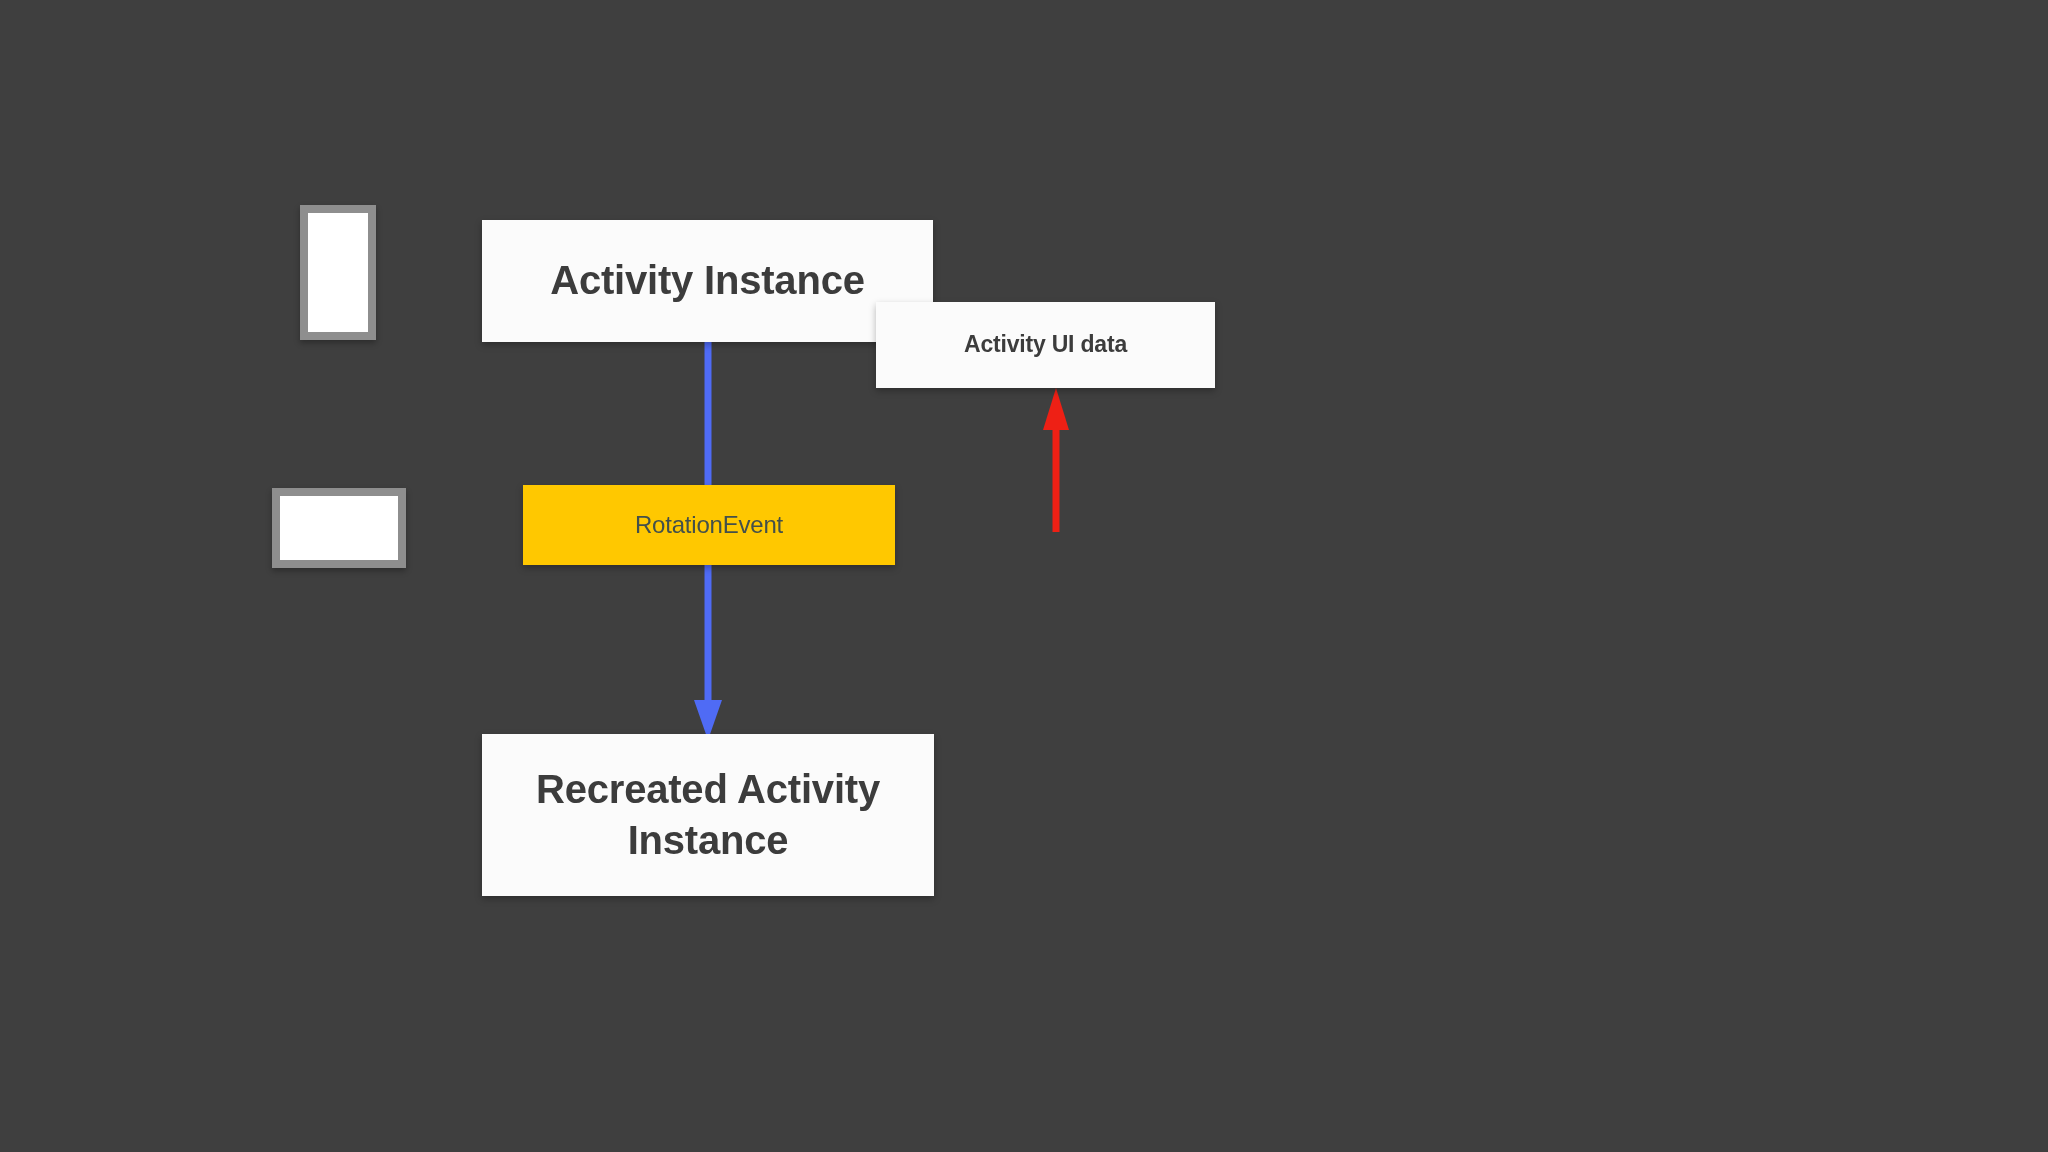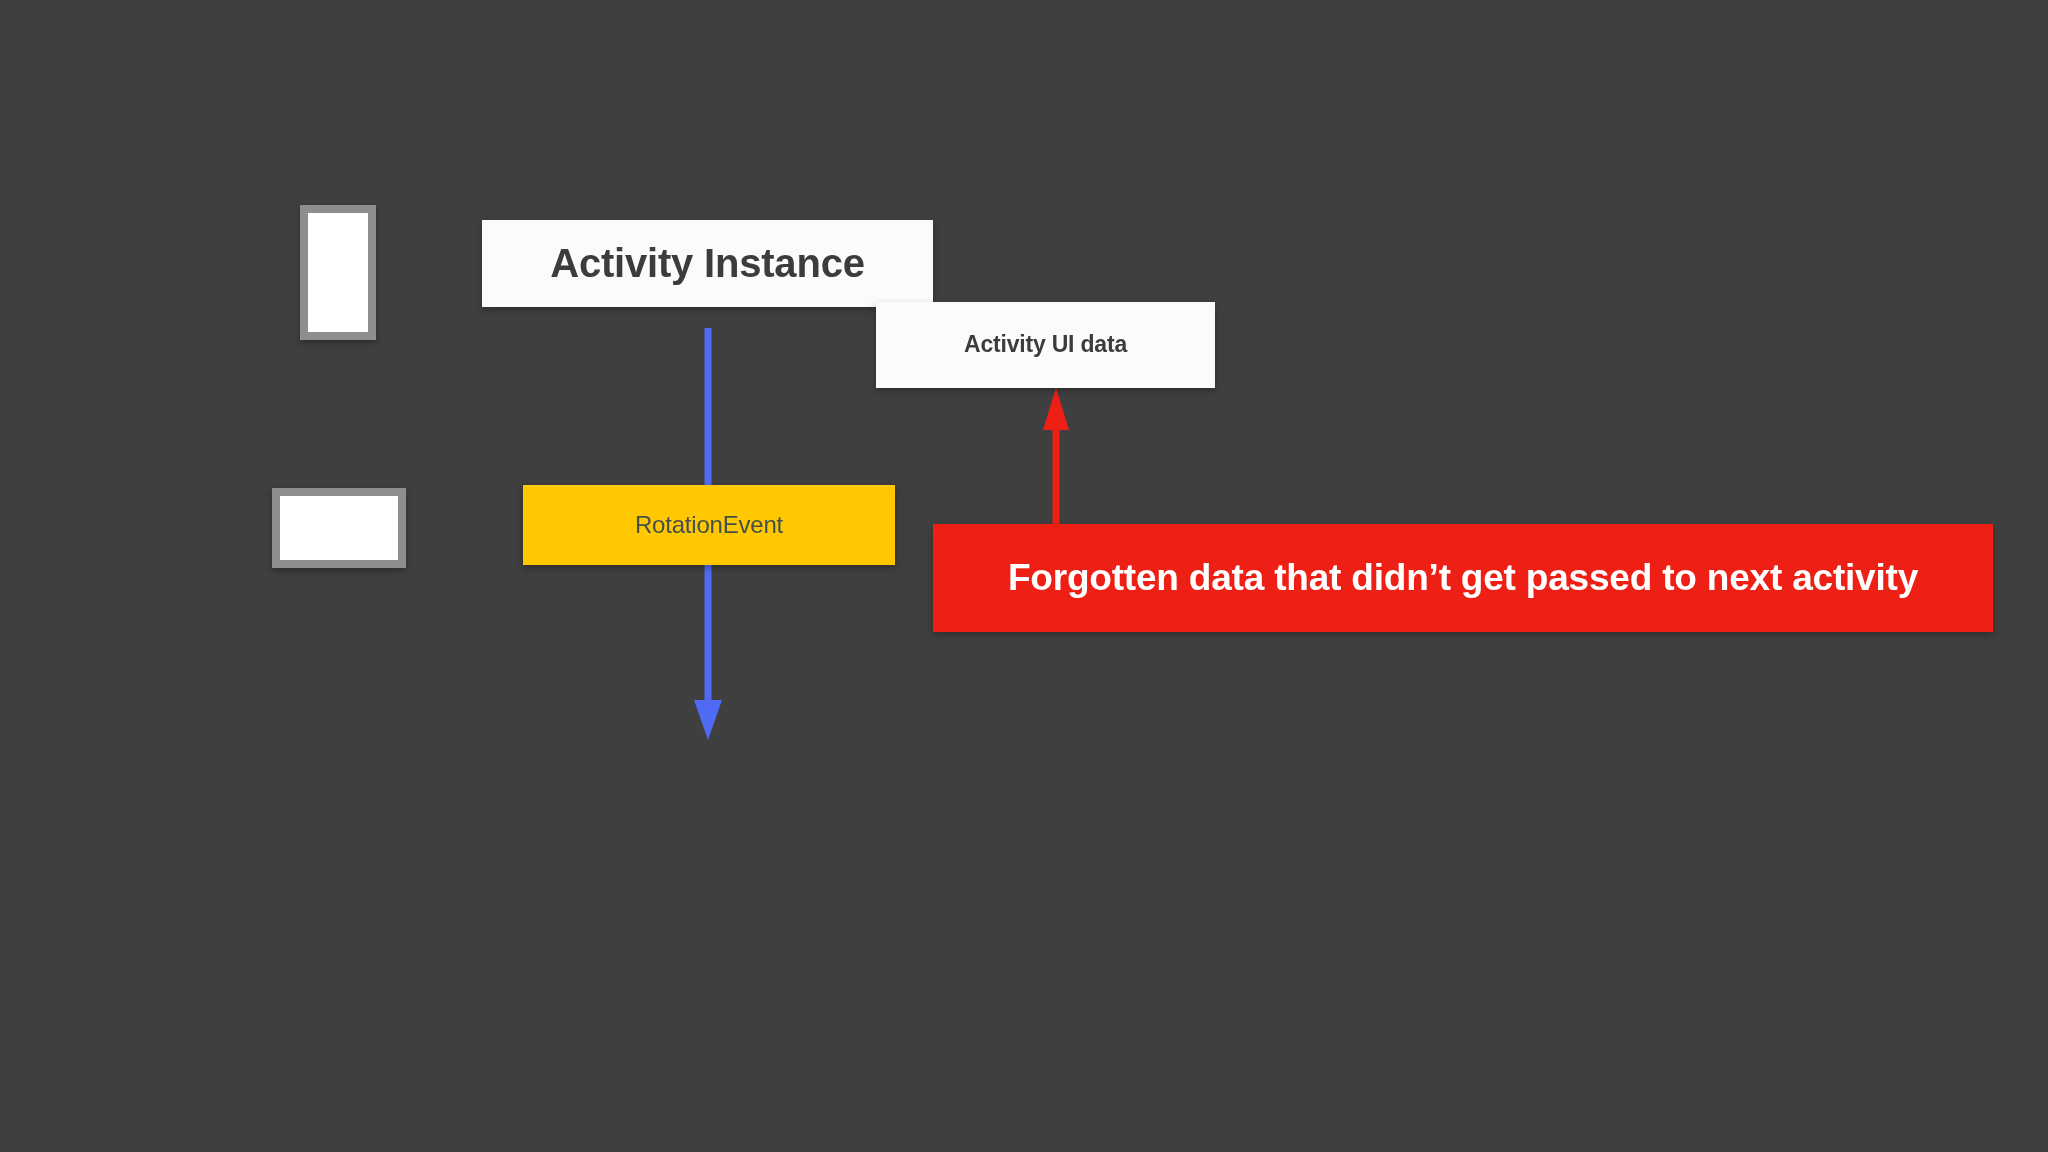--- a/index.html
+++ b/index.html
@@ -50,21 +50,21 @@
   }
   .node-text {
     display: block;
     line-height: 1.28;
   }
 
   .node.activity-instance {
     left: 482px;
     top: 220px;
     width: 451px;
-    height: 87px;
+    height: 122px;
     background: #fbfbfb;
     color: #3c3c3c;
     font-size: 40px;
     font-weight: 700;
     letter-spacing: -0.2px;
     z-index: 5;
   }
 
   .node.activity-ui-data {
     left: 876px;
@@ -166,18 +166,18 @@
   </div>
 
   <div class="node activity-ui-data">
     <span class="node-text">Activity UI data</span>
   </div>
 
   <div class="node rotation-event">
     <span class="node-text">RotationEvent</span>
   </div>
 
+  <div class="node recreated-activity">
+    <span class="node-text">Recreated Activity Instance</span>
+  </div>
 
-  <div class="node forgotten-banner">
-    <span class="node-text">Forgotten data that didn’t get passed to next activity</span>
-  </div>
 
 </div>
 
 </body></html>

